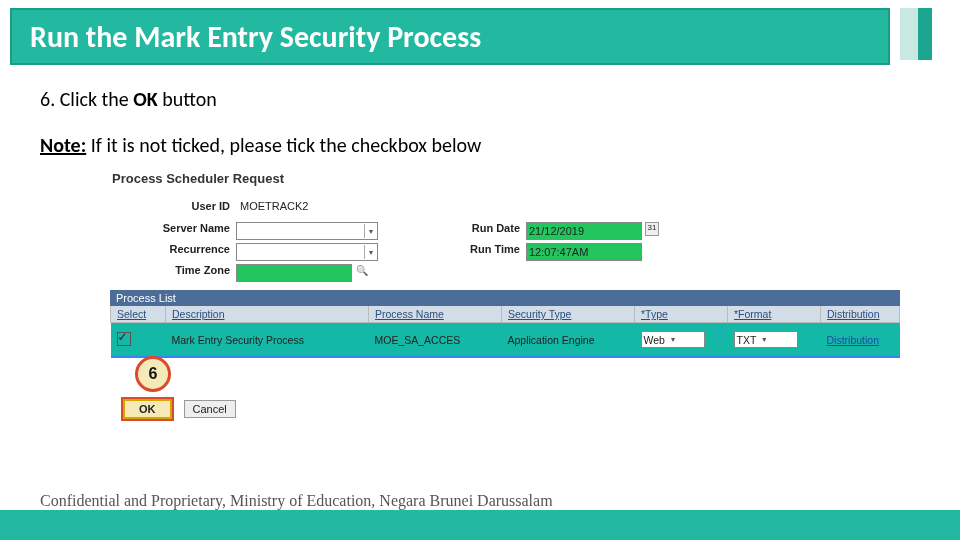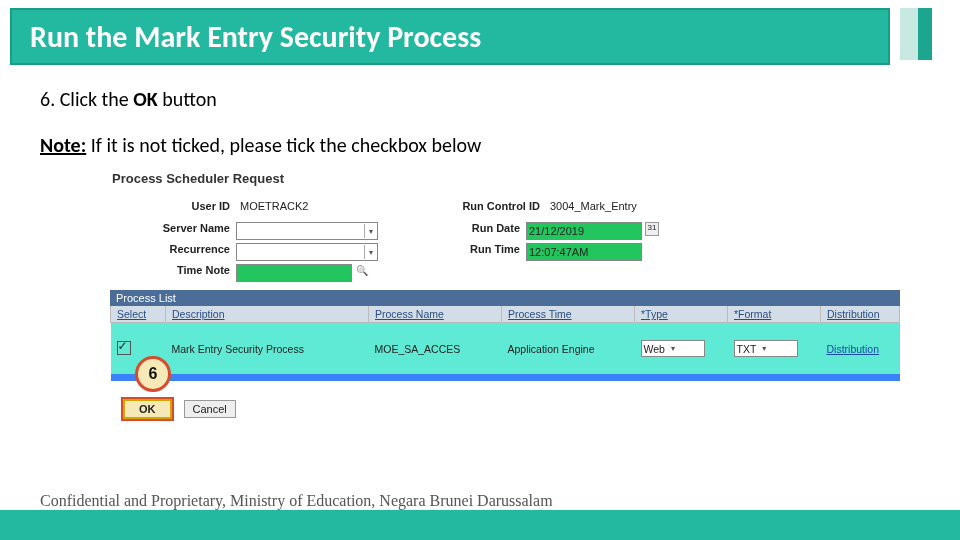--- a/index.html
+++ b/index.html
@@ -133,24 +133,24 @@
     color: #2a4d7f;
     font-weight: 400;
     text-decoration: underline;
     text-align: left;
     padding: 2px 6px;
     border: 1px solid #bbb;
     border-top: none;
   }
   table.pl th.star::before { content: "*"; }
   table.pl td {
-    padding: 17px 6px;
-    border-bottom: 7px solid #3b82f6;
+    padding: 8px 6px;
+    border-bottom: 2px solid #3b82f6;
     vertical-align: middle;
-    background: #5eead4;
+    background: #14b8a6;
   }
   .checkbox {
     width: 12px;
     height: 12px;
     border: 1px solid #555;
     display: inline-block;
     position: relative;
   }
   .checkbox.checked::after {
     content: "✓";
@@ -252,46 +252,40 @@
   <div class="screenshot">
     <div class="psr-title">Process Scheduler Request</div>
 
     <div class="top-block">
       <div class="left-col">
         <div class="row">
           <div class="lbl-right">User ID</div>
           <div class="val">MOETRACK2</div>
         </div>
       </div>
-      <div class="right-col">
-        <div class="row">
-          <div class="lbl-right" style="width:110px">Run Control ID</div>
-          <div class="val">3004_Mark_Entry</div>
-        </div>
-      </div>
     </div>
 
     <div class="mid-block" style="margin-top:10px">
       <div class="left-col">
         <div class="row" style="margin-bottom:3px">
           <div class="lbl-right">Server Name</div>
           <div class="select-shell" style="width:140px">
               <span style="flex:1"></span>
               <span class="arrow">▾</span>
             </div>
         </div>
         <div class="row" style="margin-bottom:3px">
           <div class="lbl-right">Recurrence</div>
           <div class="select-shell" style="width:140px">
               <span style="flex:1"></span>
               <span class="arrow">▾</span>
             </div>
         </div>
         <div class="row">
-          <div class="lbl-right">Time Note</div>
+          <div class="lbl-right">Time Zone</div>
           <div class="input" style="width:60px"></div>
           <span style="margin-left:4px" class="search-icon"></span>
         </div>
       </div>
       <div class="right-col">
         <div class="row" style="margin-bottom:3px">
           <div class="lbl-right" style="width:90px">Run Date</div>
           <div class="input" style="width:78px">21/12/2019</div>
           <span class="tiny-btn" style="margin-left:3px">31</span>
         </div>
@@ -302,21 +296,21 @@
       </div>
     </div>
 
     <div class="process-list-hdr">Process List</div>
     <table class="pl">
       <thead>
         <tr>
           <th style="width:42px">Select</th>
           <th style="width:190px">Description</th>
           <th style="width:120px">Process Name</th>
-          <th style="width:120px">Process Time</th>
+          <th style="width:120px">Security Type</th>
           <th class="star" style="width:80px">Type</th>
           <th class="star" style="width:80px">Format</th>
           <th>Distribution</th>
         </tr>
       </thead>
       <tbody>
         <tr>
           <td><span class="checkbox checked"></span></td>
           <td>Mark Entry Security Process</td>
           <td>MOE_SA_ACCES</td>

